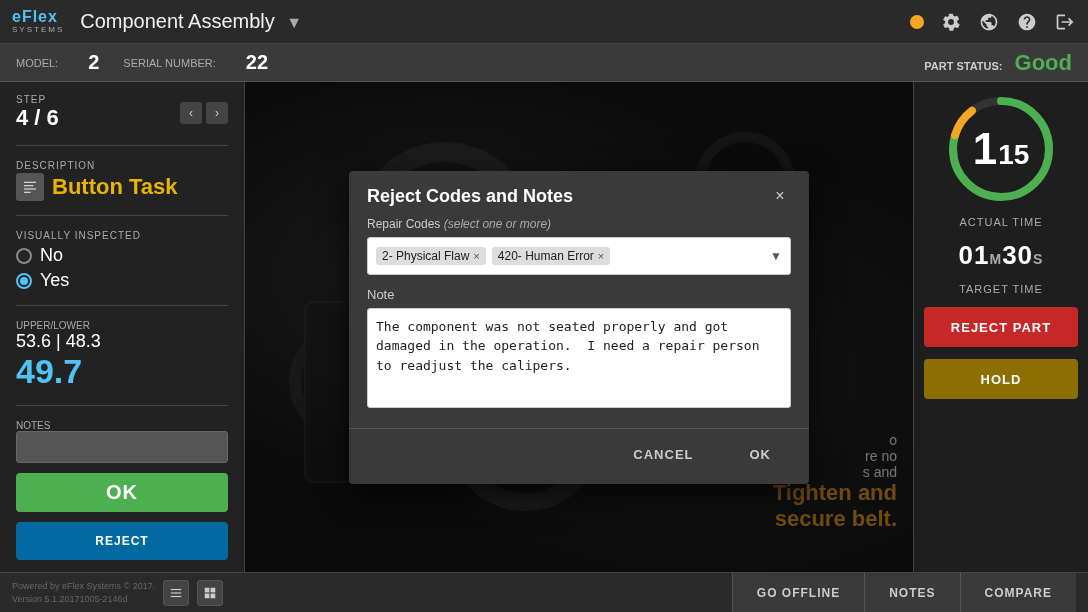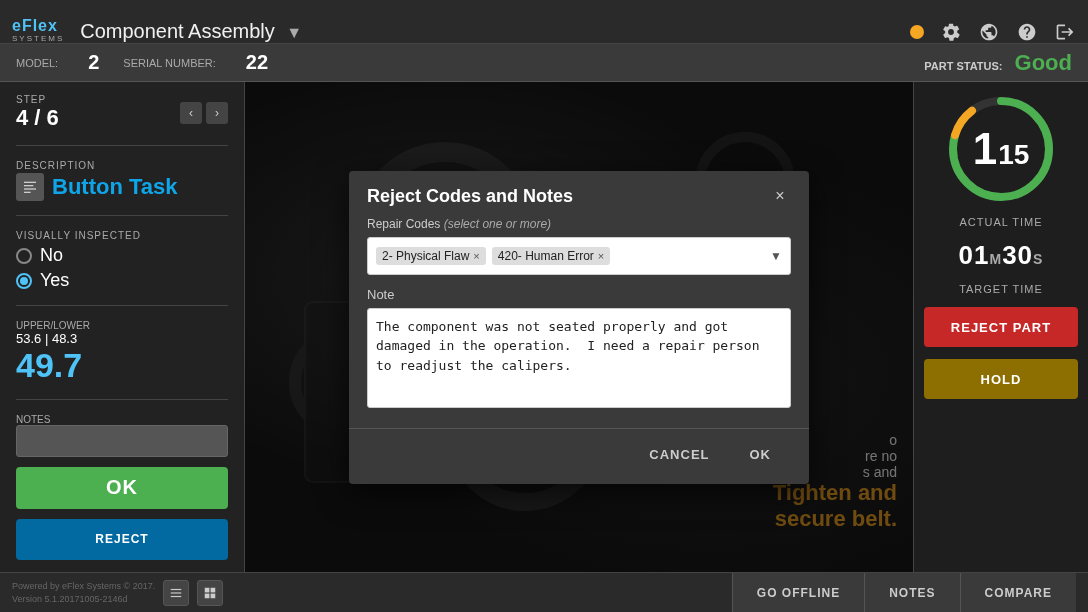--- a/index.html
+++ b/index.html
@@ -8,21 +8,21 @@
       height: 612px;
       overflow: hidden;
       font-family: 'Arial', sans-serif;
       background: #1a1a1a;
       color: #fff;
     }
 
     
     .top-header {
       display: flex;
-      align-items: flex-end;
+      align-items: center;
       background: #2a2a2a;
       height: 44px;
       padding: 0 12px;
       border-bottom: 1px solid #444;
     }
     .logo {
       display: flex;
       flex-direction: column;
       margin-right: 16px;
     }
@@ -166,21 +166,21 @@
       background: #555;
       border-radius: 3px;
       display: flex;
       align-items: center;
       justify-content: center;
       font-size: 16px;
     }
     .task-name {
       font-size: 22px;
       font-weight: bold;
-      color: #0ea5e9;
+      color: #eab308;
     }
     .divider {
       border: none;
       border-top: 1px solid #444;
       margin: 4px 0;
     }
     .vis-inspected-label {
       font-size: 10px;
       color: #aaa;
       text-transform: uppercase;
@@ -217,21 +217,21 @@
       height: 8px;
       border-radius: 50%;
       background: #4fc3f7;
     }
     .upper-lower-label {
       font-size: 10px;
       color: #aaa;
       text-transform: uppercase;
     }
     .upper-lower-values {
-      font-size: 13px;
+      font-size: 18px;
       color: #fff;
     }
     .measurement-value {
       font-size: 34px;
       font-weight: bold;
       color: #4fc3f7;
     }
     .notes-label {
       font-size: 10px;
       color: #aaa;
@@ -515,21 +515,21 @@
       border-radius: 3px;
       resize: none;
       padding: 8px;
       font-size: 13px;
       color: #222;
       line-height: 1.5;
     }
     .modal-footer {
       display: flex;
       justify-content: flex-end;
-      gap: 0;
+      gap: 16px;
       padding: 10px 18px 14px;
       border-top: 1px solid #555;
     }
     .modal-cancel-btn {
       padding: 8px 20px;
       background: transparent;
       border: none;
       color: #ccc;
       font-size: 13px;
       font-weight: bold;

